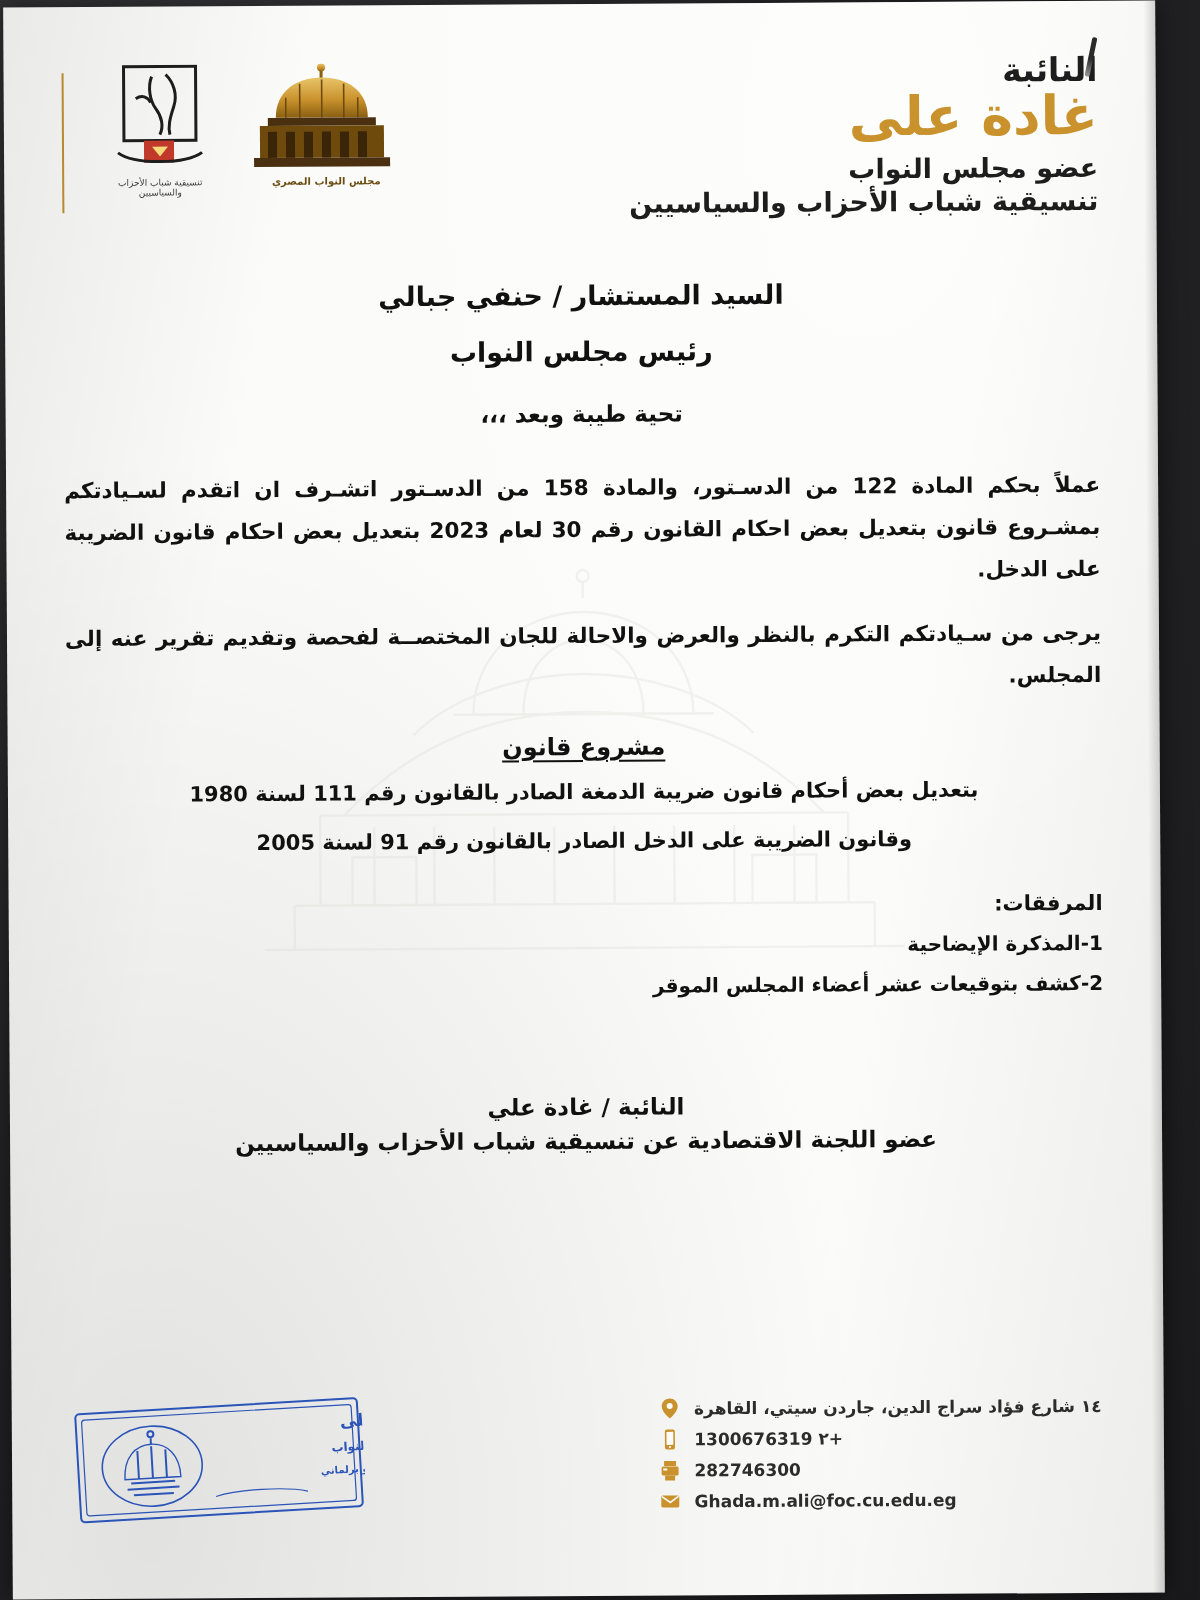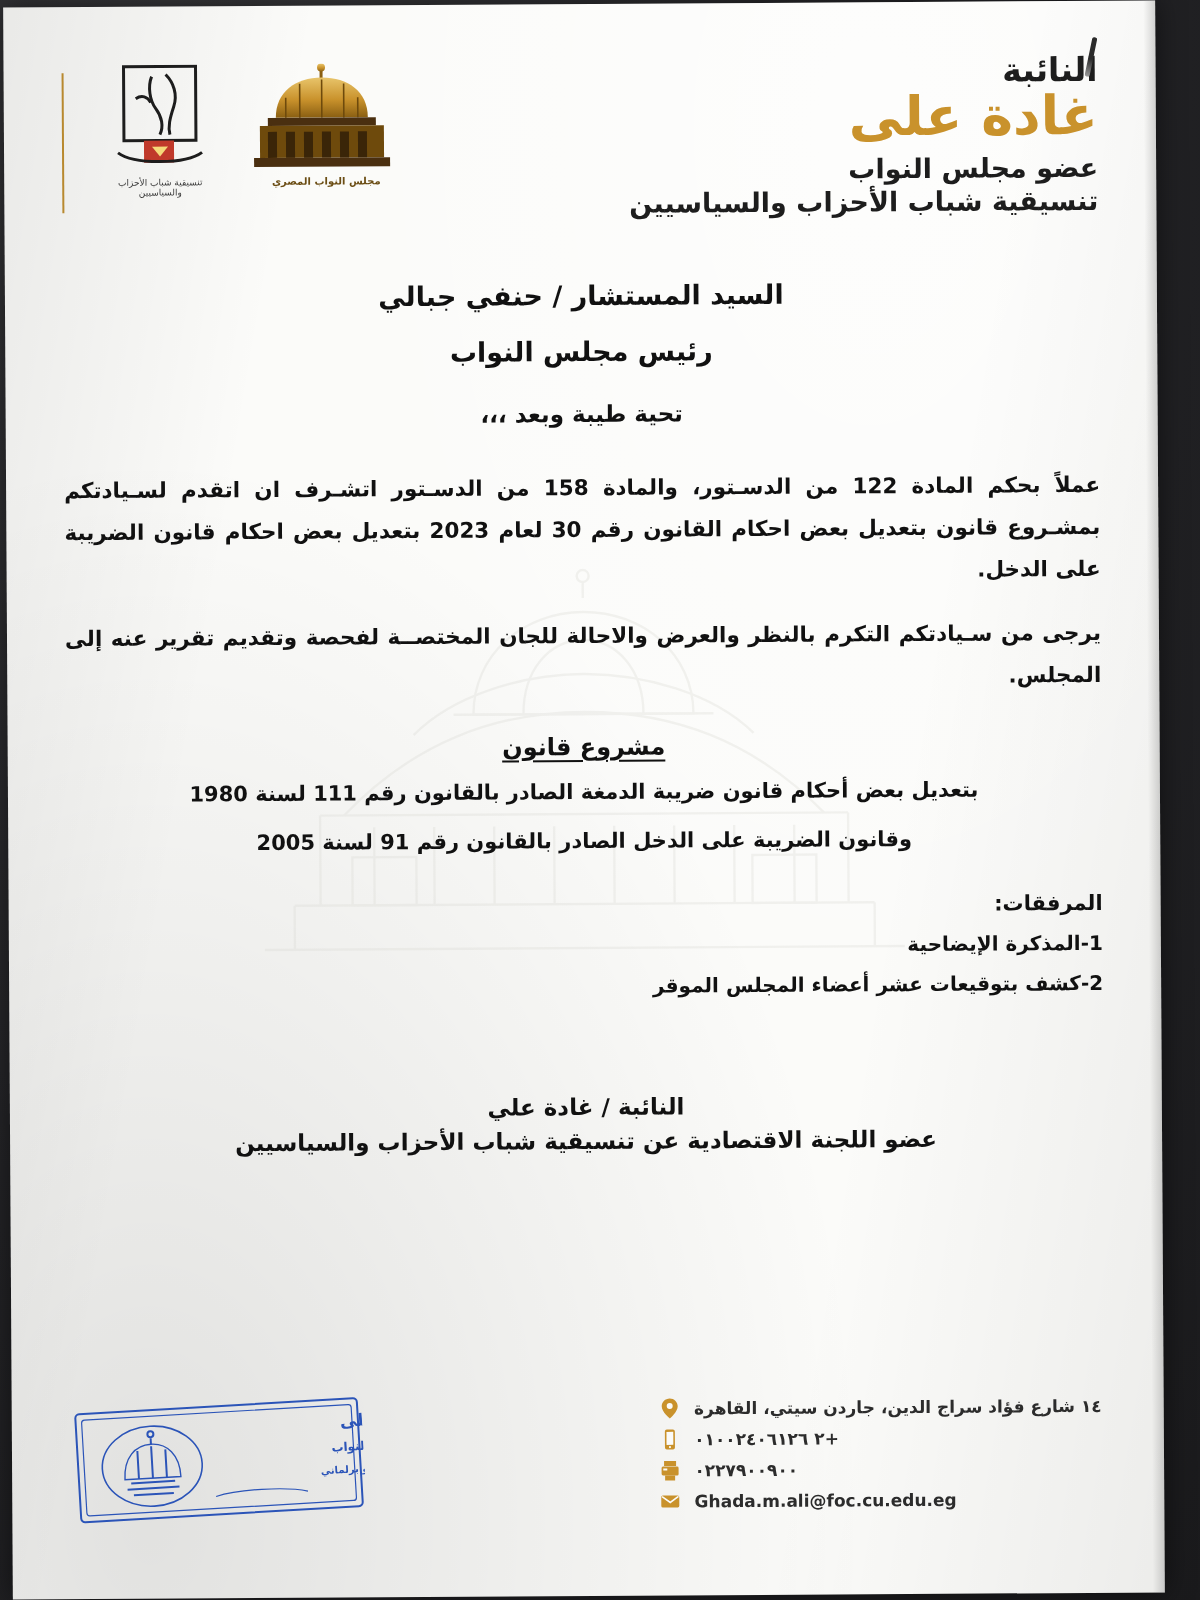--- a/index.html
+++ b/index.html
@@ -259,30 +259,30 @@
     <div class="contact">
       <div class="contact-row">
         <span class="contact-text">١٤ شارع فؤاد سراج الدين، جاردن سيتي، القاهرة</span>
         <svg class="cicon" viewBox="0 0 20 22" aria-hidden="true">
           <path d="M10 1 C5.6 1 2 4.5 2 8.8 C2 14.6 10 21 10 21 C10 21 18 14.6 18 8.8 C18 4.5 14.4 1 10 1 Z" fill="#c9922c"></path>
           <circle cx="10" cy="8.6" r="3" fill="#fbfbf9"></circle>
         </svg>
       </div>
 
       <div class="contact-row">
-        <span class="contact-text">+٢ ٠١٠٠٢٤٠٦١٢٦</span>
+        <span class="contact-text">+٢ 1300676319</span>
         <svg class="cicon" viewBox="0 0 20 22" aria-hidden="true">
           <rect x="5" y="1" width="10" height="20" rx="2" fill="#c9922c"></rect>
           <rect x="6.6" y="3.4" width="6.8" height="13" fill="#fbfbf9"></rect>
           <circle cx="10" cy="18.6" r="1.1" fill="#fbfbf9"></circle>
         </svg>
       </div>
 
       <div class="contact-row">
-        <span class="contact-text">٠٢٢٧٩٠٠٩٠٠</span>
+        <span class="contact-text">282746300</span>
         <svg class="cicon" viewBox="0 0 20 22" aria-hidden="true">
           <rect x="4" y="1.5" width="12" height="5" fill="#c9922c"></rect>
           <rect x="1.5" y="7" width="17" height="9" rx="1.5" fill="#c9922c"></rect>
           <rect x="5" y="16" width="10" height="5" fill="#c9922c"></rect>
           <rect x="3.2" y="9" width="4" height="2" fill="#fbfbf9"></rect>
         </svg>
       </div>
 
       <div class="contact-row">
         <span class="contact-text ltr">Ghada.m.ali@foc.cu.edu.eg</span>

